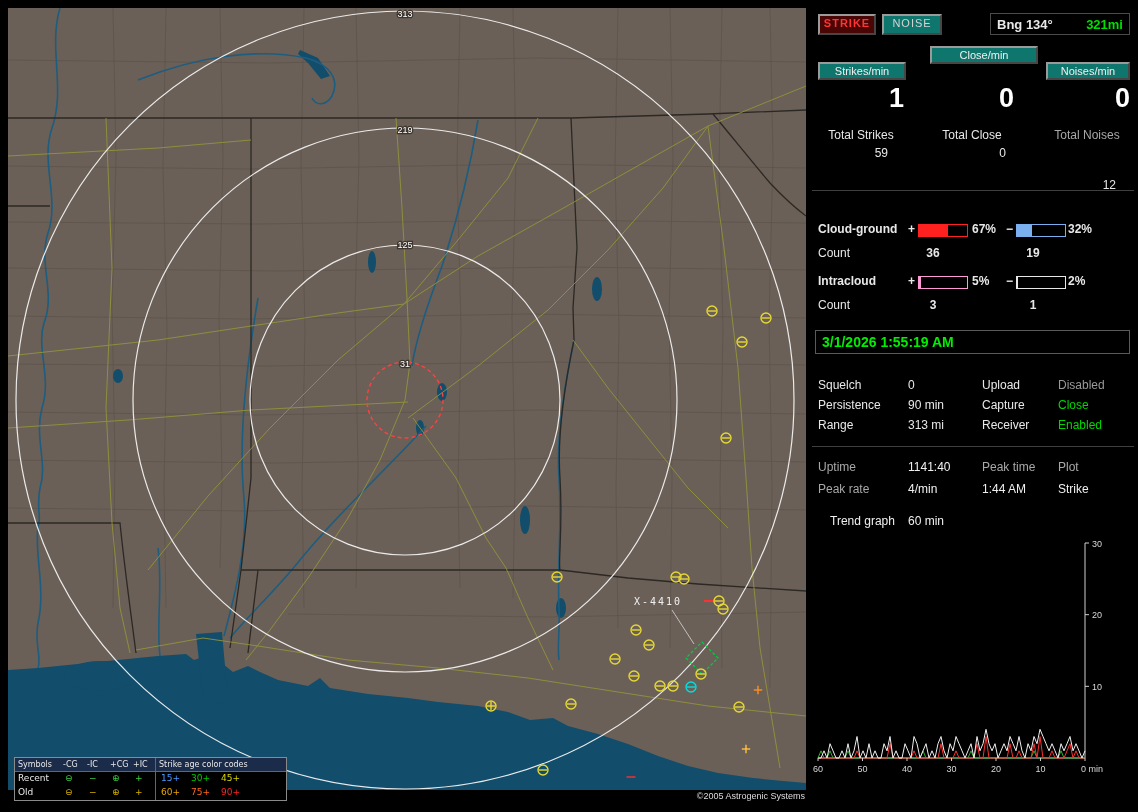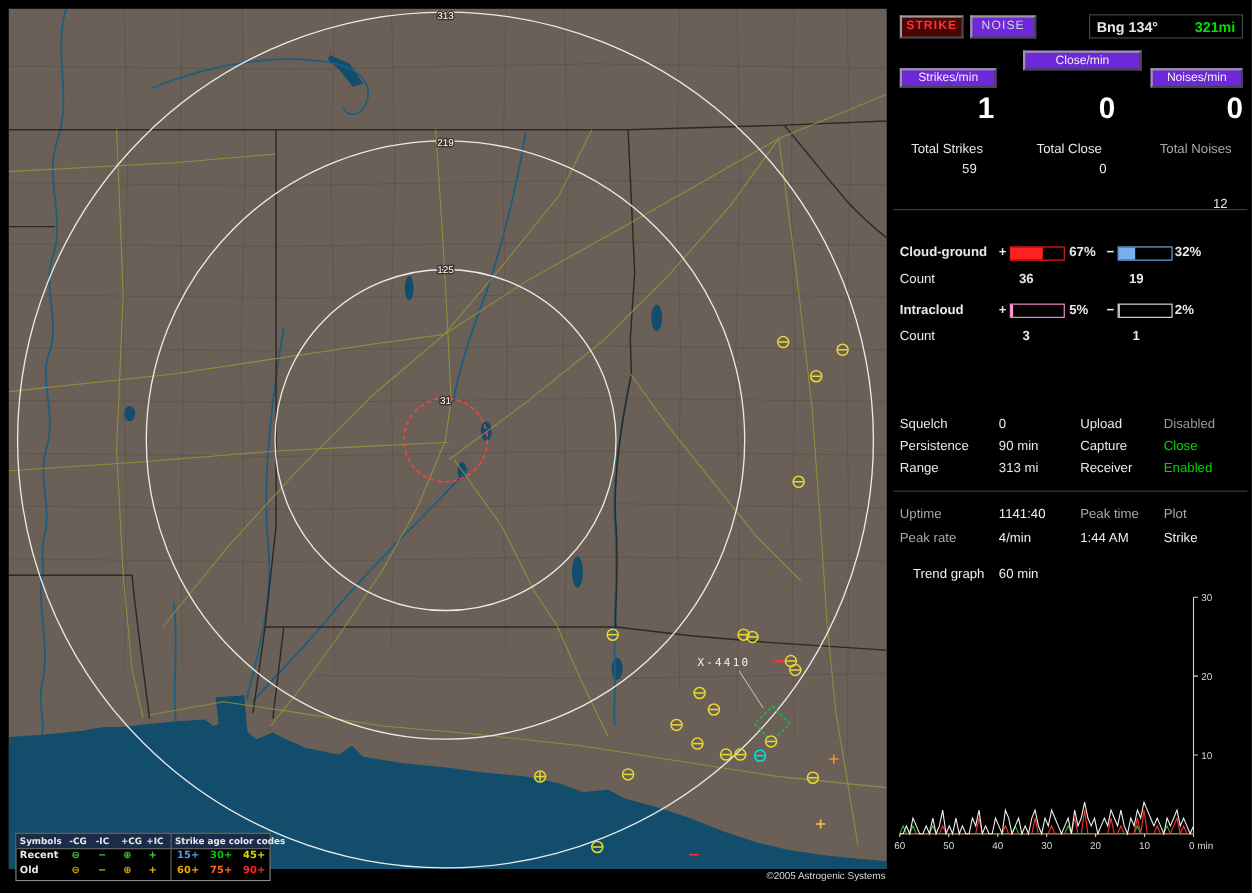--- a/index.html
+++ b/index.html
@@ -3,40 +3,40 @@
 <meta charset="utf-8">
 <style>
   html,body{margin:0;padding:0;}
   body{width:1138px;height:812px;background:#000;position:relative;overflow:hidden;
        font-family:"Liberation Sans",sans-serif;color:#e8e8e8;}
   .abs{position:absolute;}
   #map-wrap{left:8px;top:8px;width:798px;height:782px;background:#6b6057;}
   #copyright{left:8px;top:791px;width:797px;text-align:right;font-size:9px;color:#dcdcdc;}
   
   #panel{left:812px;top:8px;width:322px;height:796px;font-size:12px;}
-  .btn3d{background:#6d28d9;border:2px outset #9a9a9a;color:#f0f0f0;font-size:11px;
+  .btn3d{background:#0f766e;border:2px outset #9a9a9a;color:#f0f0f0;font-size:11px;
          text-align:center;box-sizing:border-box;line-height:14px;cursor:default;}
   #strike-btn{background:#4a0505;color:#ff3434;font-weight:bold;letter-spacing:1px;line-height:15px;}
   #noise-btn{color:#d4d4d4;letter-spacing:1px;line-height:15px;}
   #bng-box{background:#000;border:1px solid #4a4a4a;display:flex;justify-content:space-between;
            align-items:center;padding:0 6px;font-size:13px;font-weight:bold;box-sizing:border-box;}
   .bignum{font-size:27px;font-weight:bold;text-align:right;color:#fff;line-height:32px;}
   .tlabel{text-align:center;}
   .tval{text-align:right;}
   .sep{height:1px;background:#3f3f3f;width:322px;left:0;}
   .g{color:#a8a8a8;} .w{color:#f0f0f0;} .b{font-weight:bold;}
   .hline{flex:1;border-top:1px solid #555;margin:7px 0 0 6px;}
   .chip{width:48px;height:11px;border:1px solid #ccc;background:#000;position:absolute;}
   .chip-fill{height:100%;}
   #dt-box{border:1px solid #5a5a5a;color:#00ee00;font-weight:bold;font-size:14px;
           line-height:22px;padding-left:6px;box-sizing:border-box;background:#000;}
   .tick{font-size:9px;fill:#d8d8d8;font-family:"Liberation Sans",sans-serif;}
   
-  #legend{left:14px;top:757px;width:232px;height:44px;background:#000;border:1px solid #8a8a8a;
-          z-index:5;font-size:9px;box-sizing:border-box;font-weight:bold;}
+  #legend{left:14px;top:757px;width:273px;height:44px;background:#000;border:1px solid #8a8a8a;
+          z-index:5;font-size:9px;box-sizing:border-box;}
   #legend-header{position:absolute;left:0;top:0;width:100%;height:13px;background:#1b2b4a;
                  border-bottom:1px solid #666;}
   .lg-abs{position:absolute;font-size:9px;line-height:11px;white-space:nowrap;
           font-family:"DejaVu Sans",sans-serif;}
   #legend-divider{position:absolute;left:140px;top:0;width:1px;height:42px;background:#666;}
 </style>
 </head>
 <body>
 
 <div class="abs" id="map-wrap">
@@ -316,20 +316,21 @@
   <div class="abs b" style="left:194px;top:266px;">−</div>
   <div class="chip" style="left: 204px; top: 268px; border-color: rgb(232, 232, 232);">
       <div class="chip-fill" style="width: 2%; background: rgb(232, 232, 232);"></div>
     </div>
   <div class="abs b" style="left:256px;top:266px;">2%</div>
 
   <div class="abs" style="left:6px;top:290px;">Count</div>
   <div class="abs b" style="left:106px;top:290px;width:30px;text-align:center;">3</div>
   <div class="abs b" style="left:204px;top:290px;width:34px;text-align:center;">1</div>
 
+  <div class="abs" id="dt-box" style="left:3px;top:322px;width:315px;height:24px;">3/1/2026 1:55:19 AM</div>
 
   <div class="abs" style="left:6px;top:370px;">Squelch</div>
   <div class="abs" style="left:96px;top:370px;">0</div>
   <div class="abs" style="left:170px;top:370px;">Upload</div>
   <div class="abs" style="left: 246px; top: 370px; color: rgb(154, 154, 154);">Disabled</div>
 
   <div class="abs" style="left:6px;top:390px;">Persistence</div>
   <div class="abs" style="left:96px;top:390px;">90 min</div>
   <div class="abs" style="left:170px;top:390px;">Capture</div>
   <div class="abs" style="left: 246px; top: 390px; color: rgb(0, 216, 0);">Close</div>

